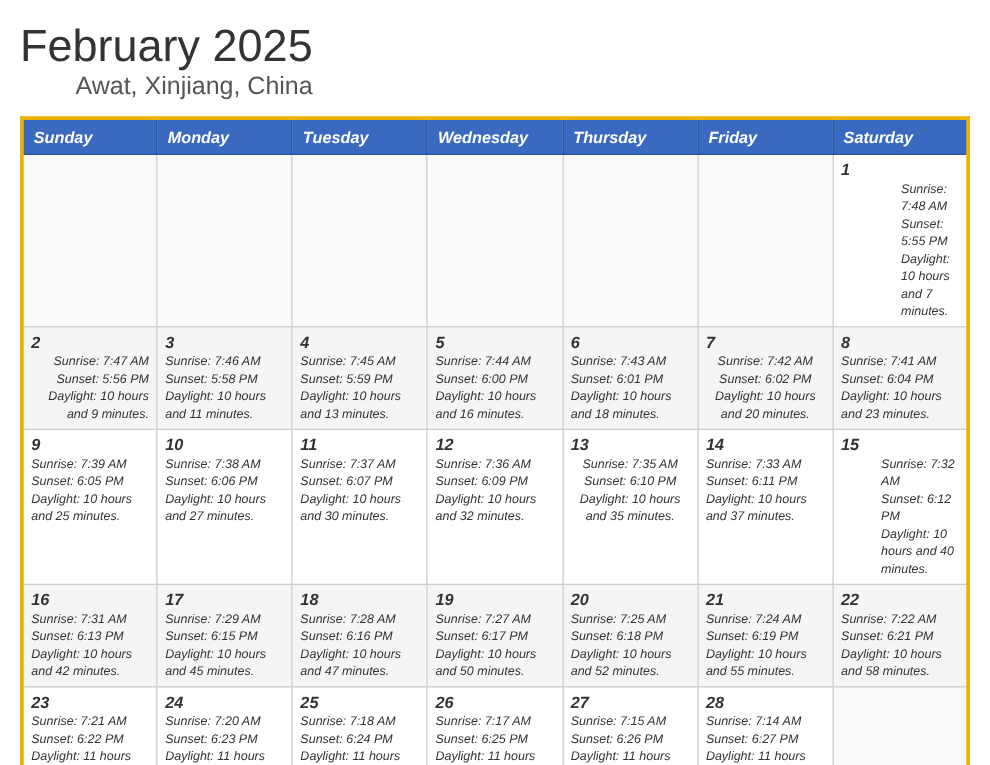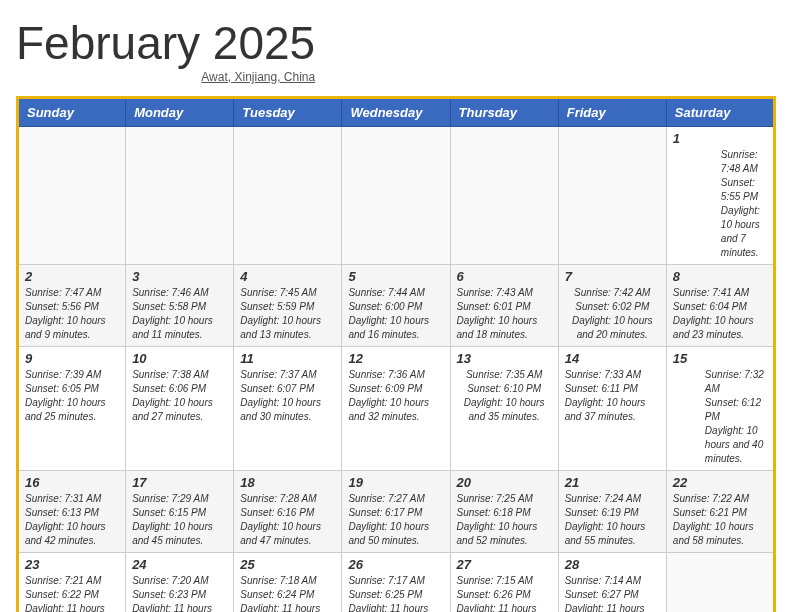--- a/index.html
+++ b/index.html
@@ -17,28 +17,27 @@
       margin-bottom: 12px;
     }
     .logo {
       display: flex;
       align-items: center;
     }
     .title-section {
       text-align: right;
     }
     .month-title {
-      font-size: 46px;
+      font-size: 36px;
       color: #333;
       font-weight: normal;
     }
     .location {
-      font-size: 12px;
+      font-size: 20px;
       color: #555;
-      text-decoration: underline;
     }
     .calendar {
       width: 100%;
       border-collapse: collapse;
       border: 3px solid #eab308;
       font-style: italic;
     }
     .calendar th {
       background-color: #3a6abf;
       color: #fff;
@@ -117,21 +116,21 @@
         <td>
           <span class="day-number">1</span>
           <div class="day-info" style="white-space: pre-line; margin-left: 48px;">Sunrise: 7:48 AM
 Sunset: 5:55 PM
 Daylight: 10 hours and 7 minutes.</div>
         </td>
       </tr>
       <tr>
         <td>
           <span class="day-number">2</span>
-          <div class="day-info" style="white-space: pre-line;">Sunrise: 7:47 AM
+          <div class="day-info" style="white-space: pre-line; text-align: right;">Sunrise: 7:47 AM
 Sunset: 5:56 PM
 Daylight: 10 hours and 9 minutes.</div>
         </td>
         <td>
           <span class="day-number">3</span>
           <div class="day-info" style="white-space: pre-line;">Sunrise: 7:46 AM
 Sunset: 5:58 PM
 Daylight: 10 hours and 11 minutes.</div>
         </td>
         <td>

